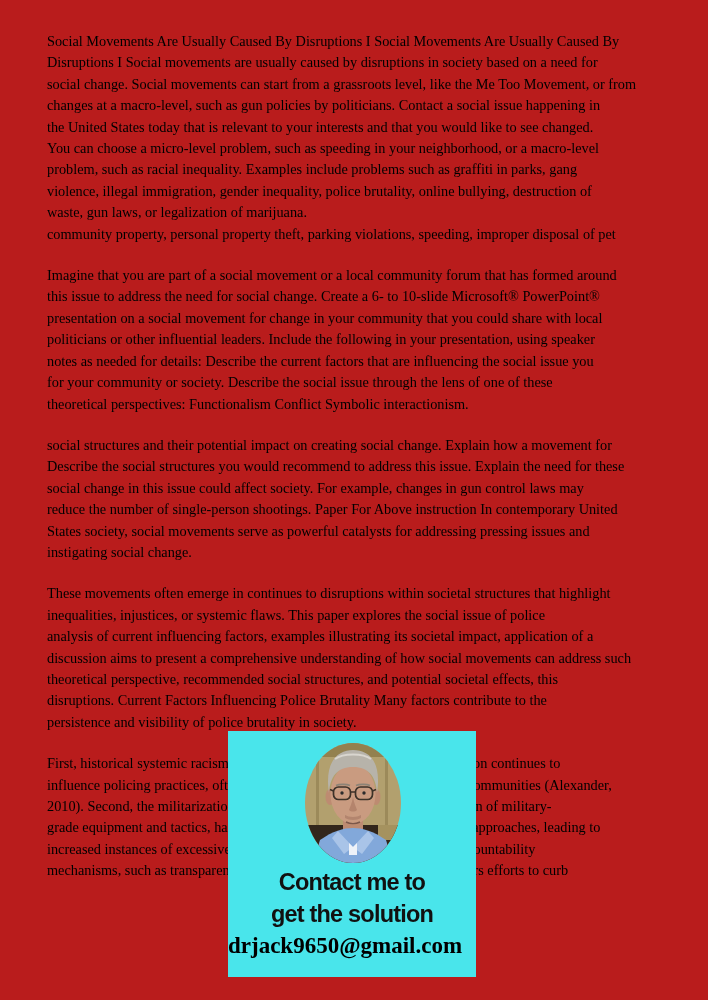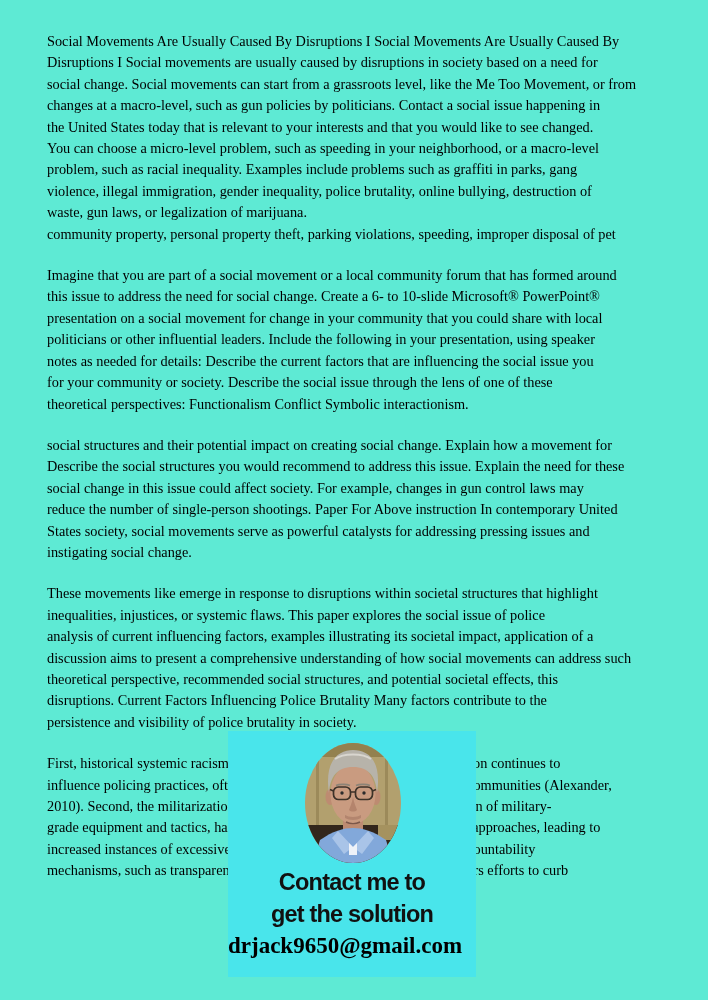--- a/index.html
+++ b/index.html
@@ -79,21 +79,21 @@
     font-family: "Liberation Serif", serif;
     font-weight: 700;
     font-size: 23px;
     line-height: 30px;
     color: #000000;
   }
 </style>
 </head>
 <body>
 
-<div class="page" style="background: #5eead4;">
+<div class="page" style="background: #b91c1c;">
 
   <div class="doc" style="color: rgb(0, 0, 0);">
       <div class="paragraph">
         <div class="text-line">Social Movements Are Usually Caused By Disruptions I Social Movements Are Usually Caused By</div>
         <div class="text-line">Disruptions I Social movements are usually caused by disruptions in society based on a need for</div>
         <div class="text-line">social change. Social movements can start from a grassroots level, like the Me Too Movement, or from</div>
         <div class="text-line">changes at a macro-level, such as gun policies by politicians. Contact a social issue happening in</div>
         <div class="text-line">the United States today that is relevant to your interests and that you would like to see changed.</div>
         <div class="text-line">You can choose a micro-level problem, such as speeding in your neighborhood, or a macro-level</div>
         <div class="text-line">problem, such as racial inequality. Examples include problems such as graffiti in parks, gang</div>
@@ -112,21 +112,21 @@
       </div>
       <div class="paragraph">
         <div class="text-line">social structures and their potential impact on creating social change. Explain how a movement for</div>
         <div class="text-line">Describe the social structures you would recommend to address this issue. Explain the need for these</div>
         <div class="text-line">social change in this issue could affect society. For example, changes in gun control laws may</div>
         <div class="text-line">reduce the number of single-person shootings. Paper For Above instruction In contemporary United</div>
         <div class="text-line">States society, social movements serve as powerful catalysts for addressing pressing issues and</div>
         <div class="text-line">instigating social change.</div>
       </div>
       <div class="paragraph">
-        <div class="text-line">These movements like emerge in response to disruptions within societal structures that highlight</div>
+        <div class="text-line">These movements often emerge in continues to disruptions within societal structures that highlight</div>
         <div class="text-line">inequalities, injustices, or systemic flaws. This paper explores the social issue of police</div>
         <div class="text-line">analysis of current influencing factors, examples illustrating its societal impact, application of a</div>
         <div class="text-line">discussion aims to present a comprehensive understanding of how social movements can address such</div>
         <div class="text-line">theoretical perspective, recommended social structures, and potential societal effects, this</div>
         <div class="text-line">disruptions. Current Factors Influencing Police Brutality Many factors contribute to the</div>
         <div class="text-line">persistence and visibility of police brutality in society.</div>
       </div>
       <div class="paragraph">
         <div class="text-line">First, historical systemic racism ingrained within law enforcement institution continues to</div>
         <div class="text-line">influence policing practices, often disproportionately impacting minority communities (Alexander,</div>

